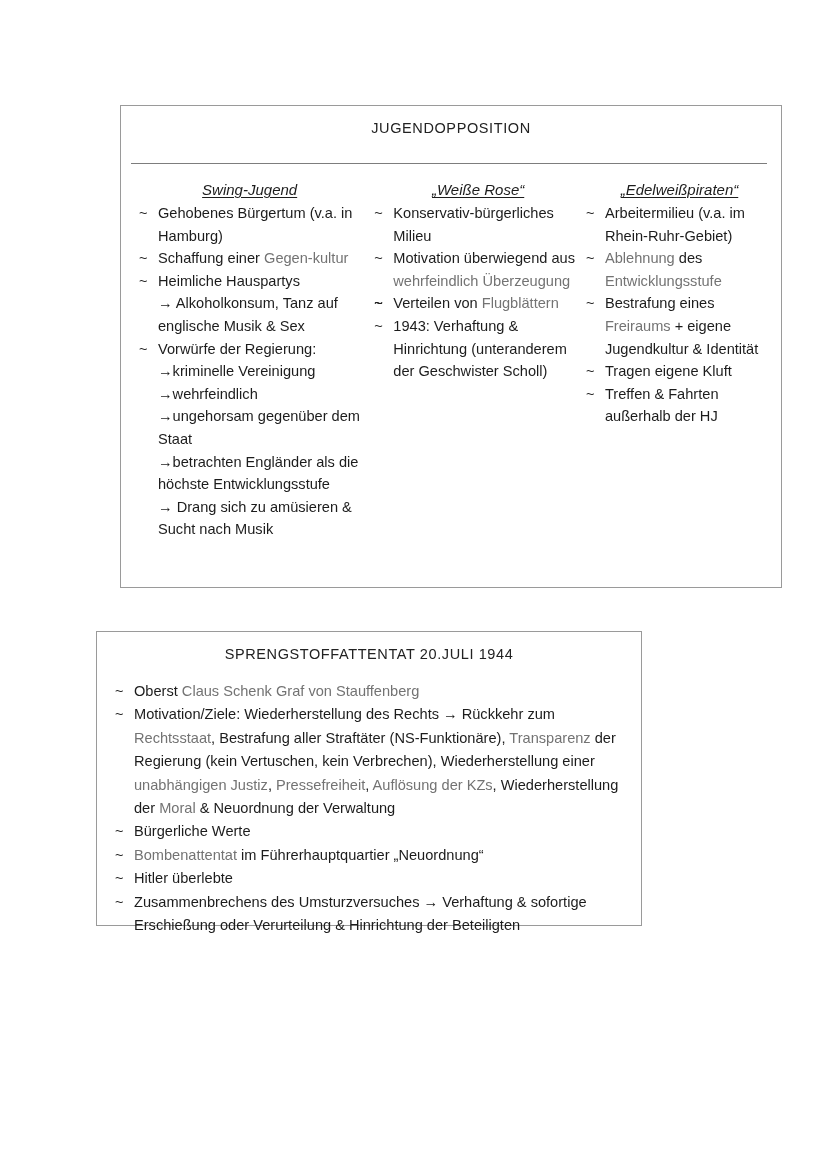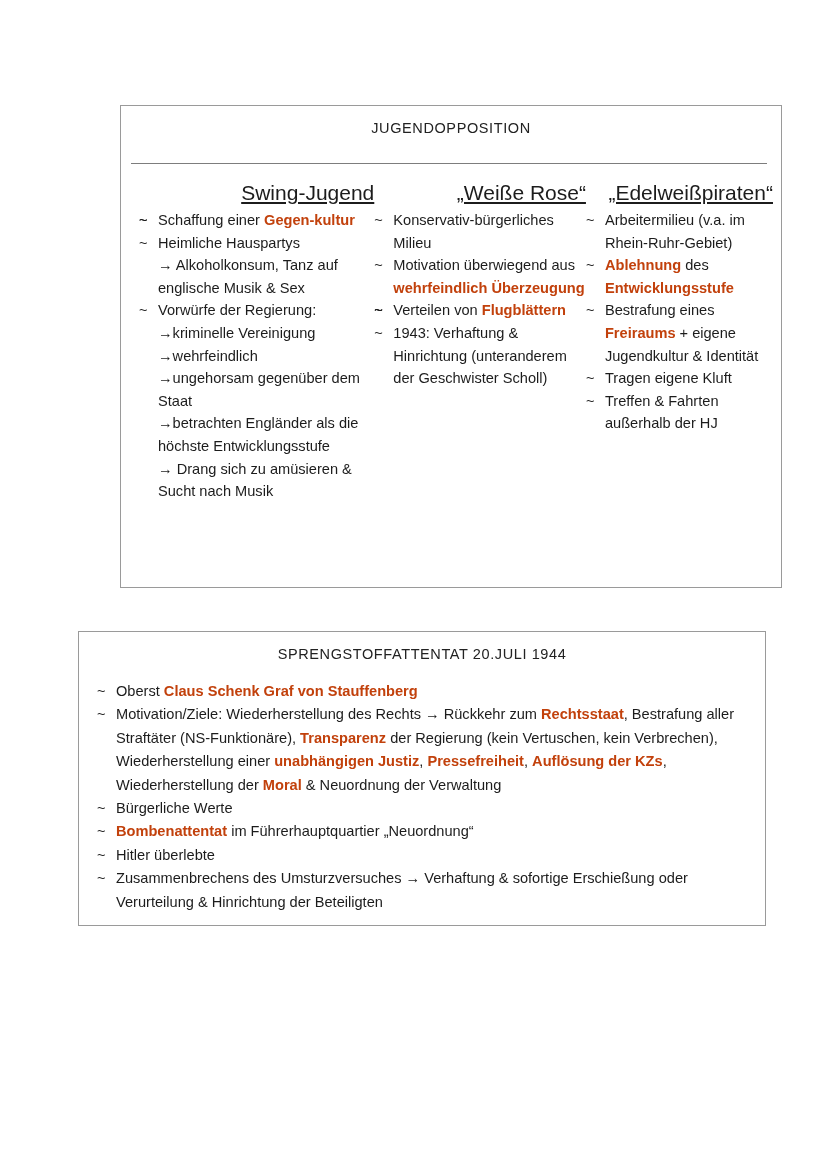--- a/index.html
+++ b/index.html
@@ -30,23 +30,23 @@
     box-sizing: border-box;
   }
   #card-jugendopposition {
     left: 84px;
     top: 105px;
     width: 662px;
     height: 483px;
     margin-left: 36px;
   }
   #card-attentat {
-    left: 78px;
+    left: 96px;
     top: 631px;
-    width: 688px;
+    width: 546px;
     height: 295px;
   }
 
   .card-title {
     text-align: center;
     font-size: 14.5px;
     letter-spacing: 0.6px;
     color: #222222;
     margin-top: 14px;
   }
@@ -64,26 +64,27 @@
     box-sizing: border-box;
   }
   .column {
     box-sizing: border-box;
   }
   .col-1 { width: 247px; padding-left: 8px; }
   .col-2 { width: 215px; }
   .col-3 { width: 190px; }
 
   .col-heading {
-    text-align: right;
-    font-size: 21px;
+    text-align: center;
+    font-size: 15px;
     text-decoration: underline;
     text-underline-offset: 2px;
     margin-bottom: 4px;
     color: #1c1c1c;
+    font-style: italic;
   }
   .col-1 .col-heading { margin-left: -14px; }
   .col-2 .col-heading { margin-left: -4px; }
 
   
   ul.bullets {
     list-style: none;
     margin: 0;
     padding: 0;
   }
@@ -100,22 +101,21 @@
     left: 0;
     top: 0;
     color: #1c1c1c;
     font-size: 14.6px;
   }
   
   .sub {
     display: block;
   }
   .hl {
-    color: #c2410c;
-    font-weight: bold;
+    color: #737373;
   }
 
   
   .wide-list {
     padding: 0 14px 0 18px;
     margin-top: 18px;
   }
   .wide-list ul.bullets > li {
     font-size: 14.6px;
     line-height: 23.4px;
@@ -127,21 +127,21 @@
 
 <div class="page">
 
   <div class="card" id="card-jugendopposition">
     <div class="card-title">JUGENDOPPOSITION</div>
     <div class="card-divider"></div>
     <div class="columns">
       <div class="column col-1">
         <div class="col-heading">Swing-Jugend</div>
         <ul class="bullets">
-            <li><span class="tilde">~</span></li>
+            <li><span class="tilde">~</span><span>Gehobenes Bürgertum (v.a. in Hamburg)</span></li>
             <li><span class="tilde">~</span><span>Schaffung einer </span><span class="hl">Gegen-kultur</span></li>
             <li><span class="tilde">~</span><span>Heimliche Hauspartys</span><span class="sub"><span>→ Alkoholkonsum, Tanz auf englische Musik &amp; Sex</span></span></li>
             <li><span class="tilde">~</span><span>Vorwürfe der Regierung:</span><span class="sub"><span>→kriminelle Vereinigung</span></span><span class="sub"><span>→wehrfeindlich</span></span><span class="sub"><span>→ungehorsam gegenüber dem Staat</span></span><span class="sub"><span>→betrachten Engländer als die höchste Entwicklungsstufe</span></span><span class="sub"><span>→ Drang sich zu amüsieren &amp; Sucht nach Musik</span></span></li>
           </ul>
       </div>
       <div class="column col-2">
         <div class="col-heading">„Weiße Rose“</div>
         <ul class="bullets">
             <li><span class="tilde">~</span><span>Konservativ-bürgerliches Milieu</span></li>
             <li><span class="tilde">~</span><span>Motivation überwiegend aus </span><span class="hl">wehrfeindlich Überzeugung</span></li>

